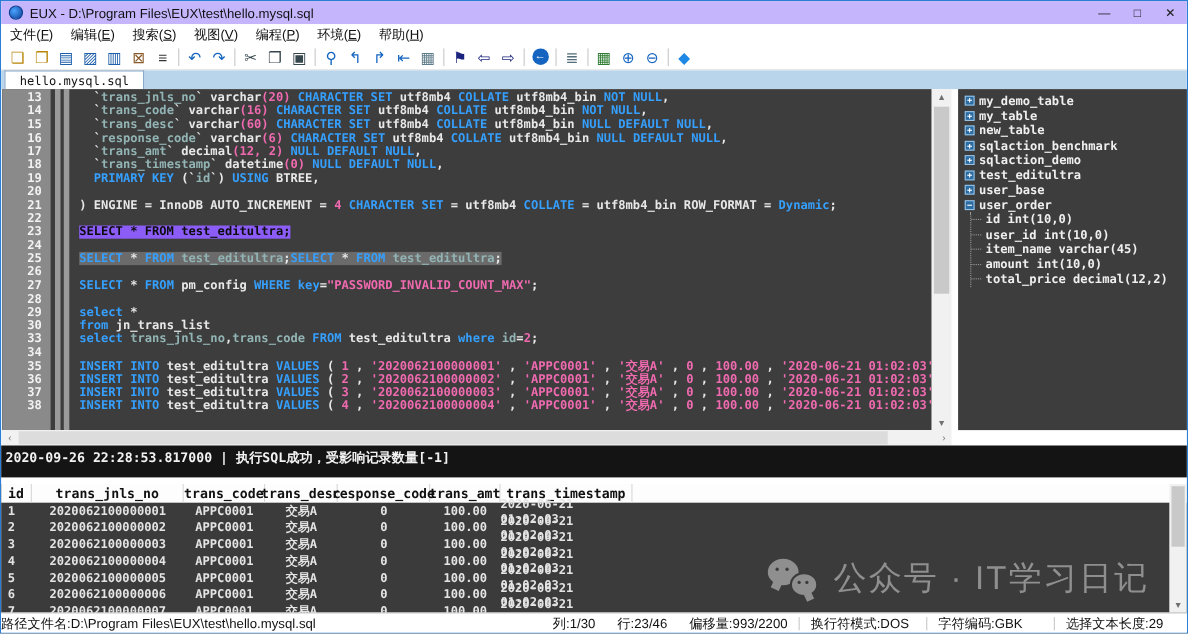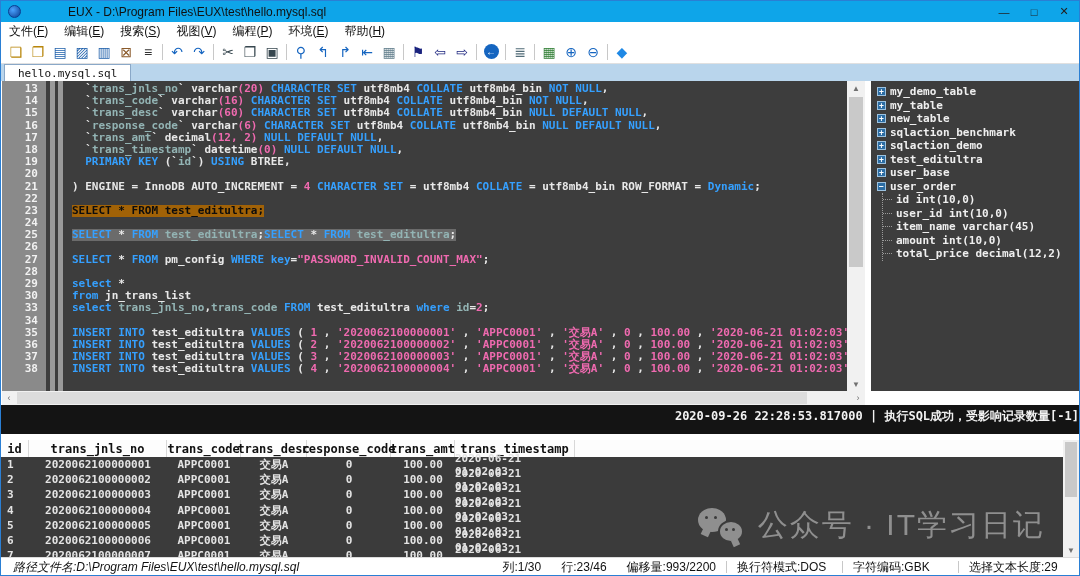--- a/index.html
+++ b/index.html
@@ -1,21 +1,21 @@
 <!DOCTYPE html>
 <html><head>
 <meta charset="utf-8">
 <style>
   html,body{margin:0;padding:0;background:#888;}
   #win{position:relative;width:1080px;height:576px;background:#fff;
        border:1px solid #2a7fd4;box-sizing:border-box;overflow:hidden;
        font-family:"Liberation Sans",sans-serif;}
   
-  .titlebar{position:absolute;left:0;top:0;width:100%;height:21px;background:#0ea5e9;
-            display:flex;align-items:center;gap:41px;}
+  .titlebar{position:absolute;left:0;top:0;width:100%;height:21px;background:#c4b5fd;
+            display:flex;align-items:center;}
   .app-icon{width:13px;height:13px;border-radius:50%;margin:0 6px 0 7px;
             background:radial-gradient(circle at 35% 35%,#4aa3ff,#0b3d91);
             border:1px solid #0b3d91;box-sizing:border-box;}
   .title-text{font-size:12px;color:#111;}
   .win-controls{margin-left:auto;display:flex;height:100%;}
   .win-btn{width:30px;height:100%;display:flex;align-items:center;justify-content:center;
            font-size:11px;color:#222;}
   
   .menubar{position:absolute;left:0;top:21px;width:100%;height:18px;background:#fff;
            display:flex;align-items:center;font-size:12px;color:#111;border-bottom:1px solid #e8e8e8;}
@@ -44,21 +44,21 @@
   .ed-lines{position:absolute;left:0;top:2px;width:100%;
             font-family:"DejaVu Sans Mono",monospace;font-size:11px;font-weight:bold;}
   .ed-row{display:flex;height:12.2px;line-height:12.2px;white-space:pre;}
   .ed-ln{width:36px;text-align:right;padding-right:8px;color:#f2f2f2;flex:none;}
   .ed-gap{width:26px;flex:none;}
   .ed-code{white-space:pre;}
   .tk-k{color:#35a0ff;}
   .tk-w{color:#e8e8e8;}
   .tk-p{color:#f06ab0;}
   .tk-t{color:#93b4b4;}
-  .sel-primary{background:#a16207;}
+  .sel-primary{background:#8b5cf6;}
   .sel-primary span{color:#0d0d0d !important;}
   .sel-match{background:#6b6b6b;}
   
   .ed-vscroll{position:absolute;left:846px;top:80px;width:18px;height:310px;background:#f1f1f1;}
   .vs-arrow{position:absolute;left:0;width:18px;height:14px;display:flex;align-items:center;
             justify-content:center;font-size:8px;color:#707070;}
   .ed-vthumb{position:absolute;left:2px;top:16px;width:14px;height:170px;background:#c9c9c9;}
   
   .tree{position:absolute;left:870px;top:80px;width:209px;height:310px;background:#3d3d3d;
         padding:4px 0 0 6px;box-sizing:border-box;overflow:hidden;
@@ -71,21 +71,21 @@
   .tree-child{display:flex;align-items:center;height:13.5px;white-space:pre;}
   .tree-conn{width:9px;height:0;border-top:1px dotted #9a9a9a;margin-right:4px;flex:none;}
   
   .hscroll{position:absolute;left:1px;top:390px;width:863px;height:14px;background:#f1f1f1;}
   .hs-arrow{position:absolute;top:0;width:14px;height:14px;display:flex;align-items:center;
             justify-content:center;font-size:9px;color:#707070;}
   .hs-thumb{position:absolute;left:15px;top:1px;width:790px;height:12px;background:#dcdcdc;}
   
   .output{position:absolute;left:0;top:404px;width:100%;height:29px;background:#141414;
           color:#f2f2f2;font-family:"DejaVu Sans Mono",monospace;font-size:12px;font-weight:bold;
-          padding:3px 0 0 4px;box-sizing:border-box;text-align:right;}
+          padding:3px 0 0 4px;box-sizing:border-box;}
   
   .results{position:absolute;left:0;top:439px;width:1078px;height:117px;background:#3b3b3b;overflow:hidden;}
   .res-header{display:flex;height:17px;background:#fdfdfd;
               font-family:"DejaVu Sans Mono",monospace;font-size:12px;font-weight:bold;color:#111;}
   .res-hcell{display:flex;align-items:center;justify-content:center;border-right:1px solid #d8d8d8;
              box-sizing:border-box;flex:none;}
   .res-row{display:flex;height:15.2px;font-family:"DejaVu Sans Mono",monospace;
            font-size:11px;font-weight:bold;color:#e4e4e4;}
   .res-cell{display:flex;align-items:center;justify-content:center;flex:none;}
   .res-cell.first{justify-content:flex-start;padding-left:6px;box-sizing:border-box;}
@@ -101,21 +101,21 @@
                background:#8f8f8f;transform:rotate(25deg);}
   .wm-b2{position:absolute;left:20px;top:14px;width:22px;height:19px;background:#8f8f8f;
          border-radius:50%;border:2px solid #3b3b3b;}
   .wm-b2:after{content:"";position:absolute;right:3px;bottom:-5px;width:7px;height:7px;
                background:#8f8f8f;transform:rotate(-25deg);}
   .wm-eye{position:absolute;width:3px;height:3px;border-radius:50%;background:#3b3b3b;}
   
   .statusbar{position:absolute;left:0;top:556px;width:100%;height:18px;background:#fff;
              display:flex;align-items:center;font-size:12px;color:#111;
              border-top:1px solid #dcdcdc;}
-  .st-path{flex:1;padding-left:12px;white-space:nowrap;overflow:hidden;font-style:italic;}
+  .st-path{flex:1;padding-left:0;white-space:nowrap;overflow:hidden;}
   .st-seg{padding:11px 10px;white-space:nowrap;}
   .st-sep{width:1px;height:12px;background:#c8c8c8;}
 </style>
 </head>
 <body>
 
 <div id="win">
 
   <div class="titlebar">
     <div class="app-icon"></div>

